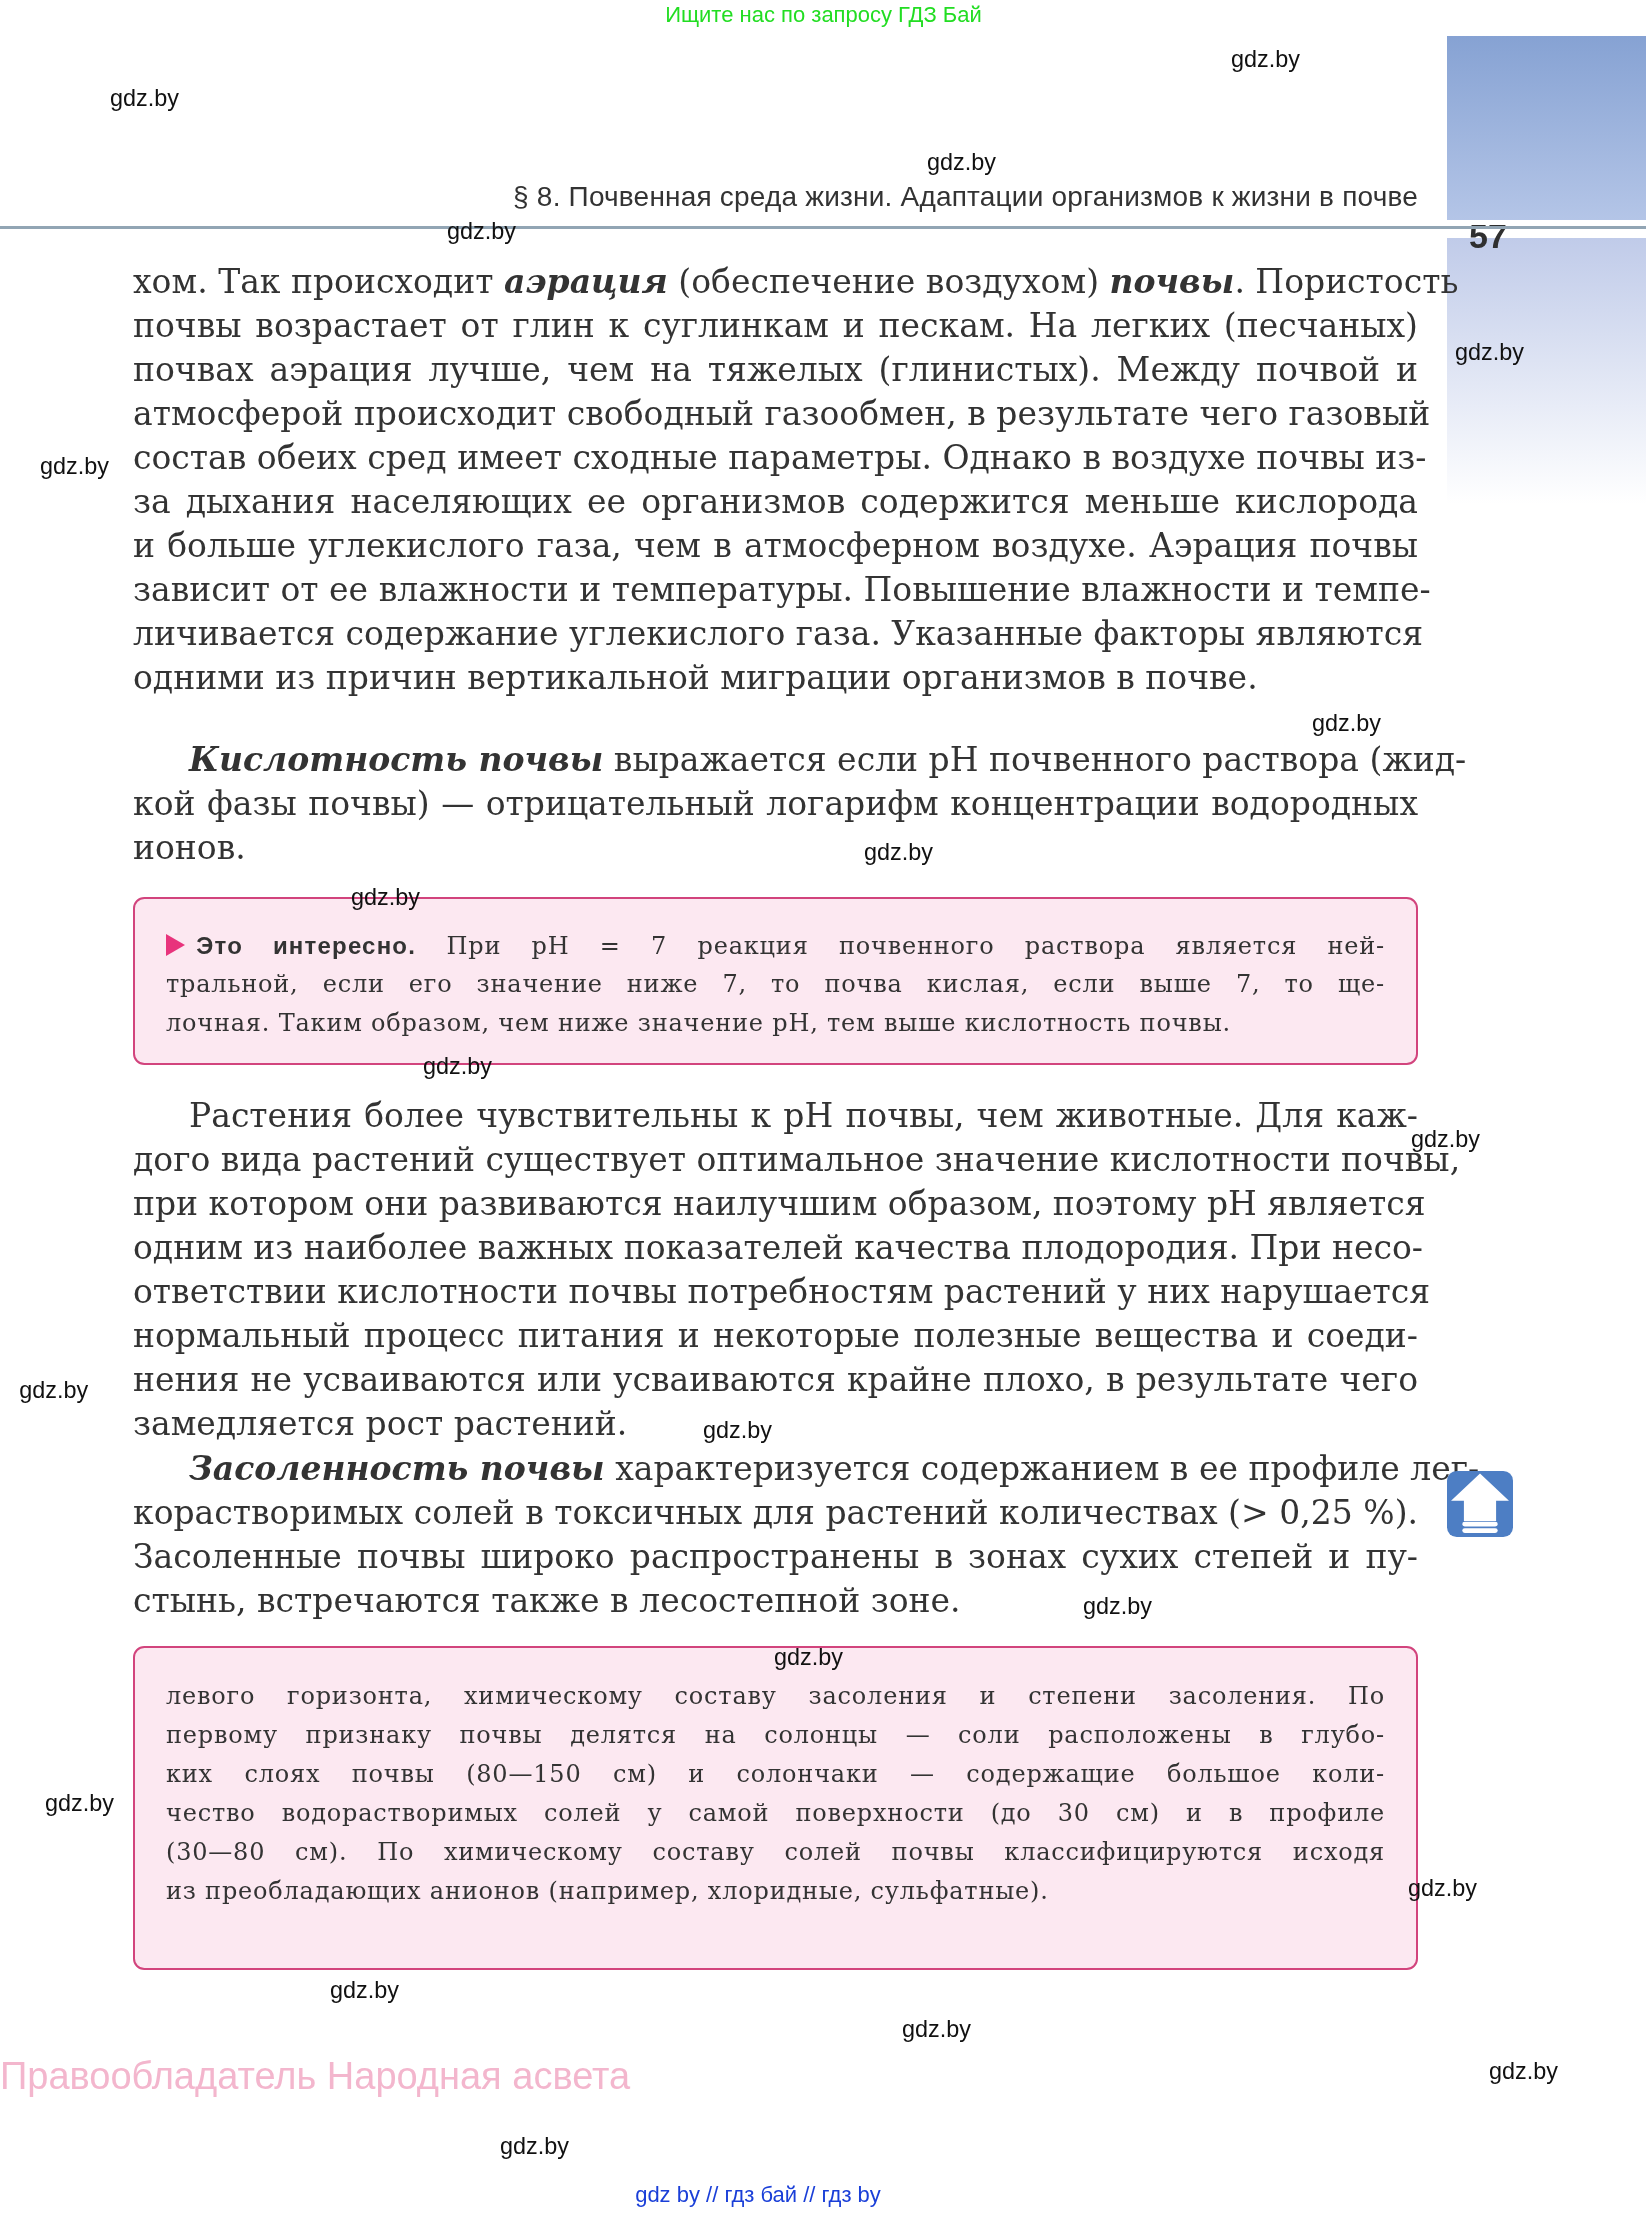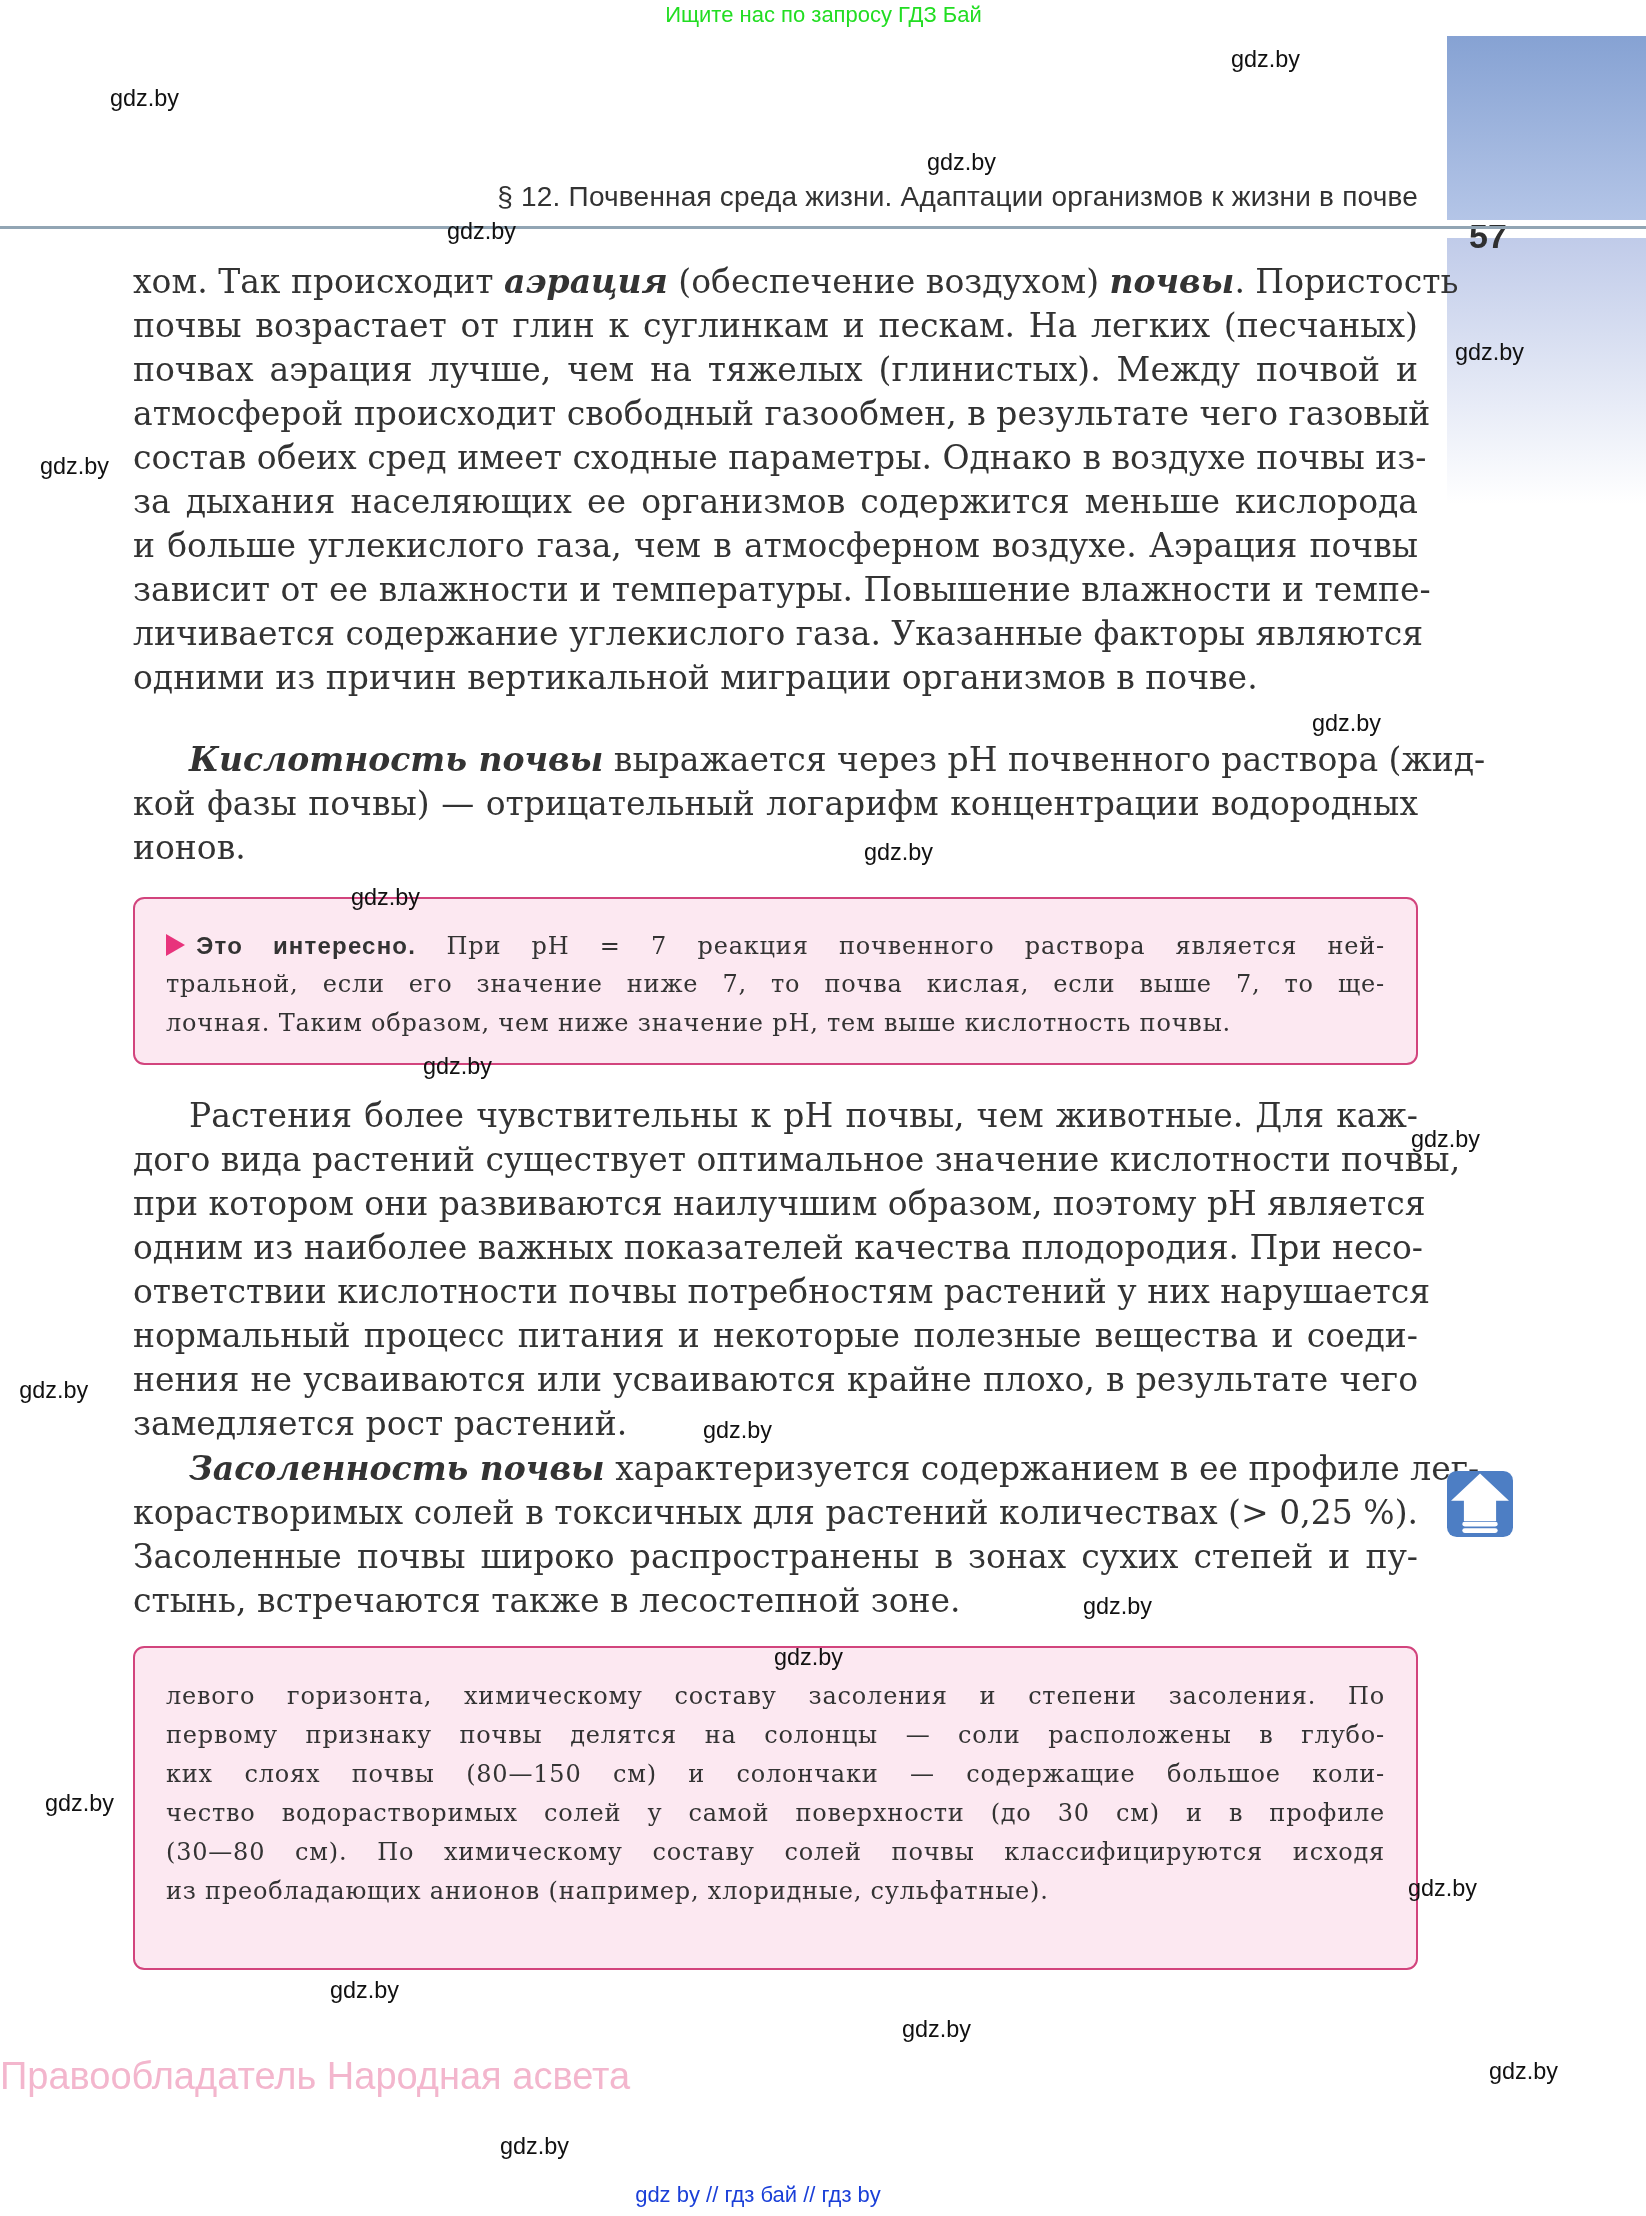--- a/index.html
+++ b/index.html
@@ -29,38 +29,38 @@
 </style>
 </head>
 <body>
 
 <div class="abs green-top">Ищите нас по запросу ГДЗ Бай</div>
 
 <div class="abs tab1"></div>
 <div class="abs tab2"></div>
 <div class="abs pagenum">57</div>
 
-<div class="abs header">§ 12. Почвенная среда жизни. Адаптации организмов к жизни в почве</div>
+<div class="abs header">§ 8. Почвенная среда жизни. Адаптации организмов к жизни в почве</div>
 <div class="abs rule"></div>
 
 <div class="abs para" style="top:260px;">
   <span class="line"><span>хом. Так происходит </span><span class="bi">аэрация</span><span> (обеспечение воздухом) </span><span class="bi">почвы</span><span>. Пористость</span></span>
   <span class="line">почвы возрастает от глин к суглинкам и пескам. На легких (песчаных)</span>
   <span class="line">почвах аэрация лучше, чем на тяжелых (глинистых). Между почвой и</span>
   <span class="line">атмосферой происходит свободный газообмен, в результате чего газовый</span>
   <span class="line">состав обеих сред имеет сходные параметры. Однако в воздухе почвы из-</span>
   <span class="line">за дыхания населяющих ее организмов содержится меньше кислорода</span>
   <span class="line">и больше углекислого газа, чем в атмосферном воздухе. Аэрация почвы</span>
   <span class="line">зависит от ее влажности и температуры. Повышение влажности и темпе-</span>
   <span class="line">личивается содержание углекислого газа. Указанные факторы являются</span>
   <span class="line last">одними из причин вертикальной миграции организмов в почве.</span>
 </div>
 
 <div class="abs para" style="top:738px;">
-  <span class="line ind"><span class="bi">Кислотность почвы</span><span> выражается через pH почвенного раствора (жид-</span></span>
+  <span class="line ind"><span class="bi">Кислотность почвы</span><span> выражается если pH почвенного раствора (жид-</span></span>
   <span class="line">кой фазы почвы) — отрицательный логарифм концентрации водородных</span>
   <span class="line last">ионов.</span>
 </div>
 
 <div class="abs box" style="top:897px;height:168px;">
   <div class="inner" style="top:27px;">
     <span class="line"><span class="tri"></span><span class="bold-sans">Это интересно.</span><span> При pH = 7 реакция почвенного раствора является ней-</span></span>
     <span class="line">тральной, если его значение ниже 7, то почва кислая, если выше 7, то ще-</span>
     <span class="line last">лочная. Таким образом, чем ниже значение pH, тем выше кислотность почвы.</span>
   </div>

